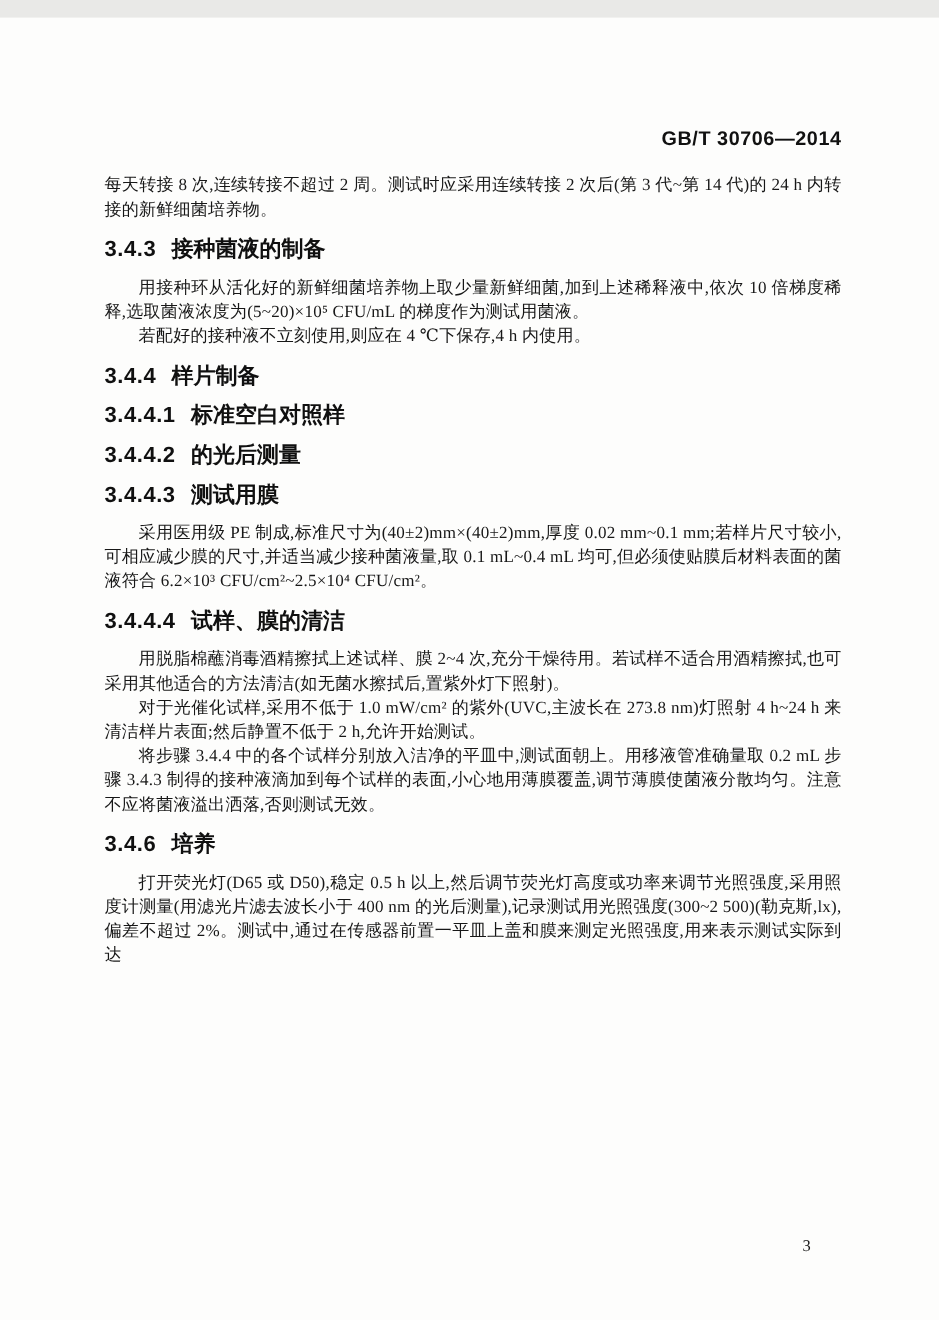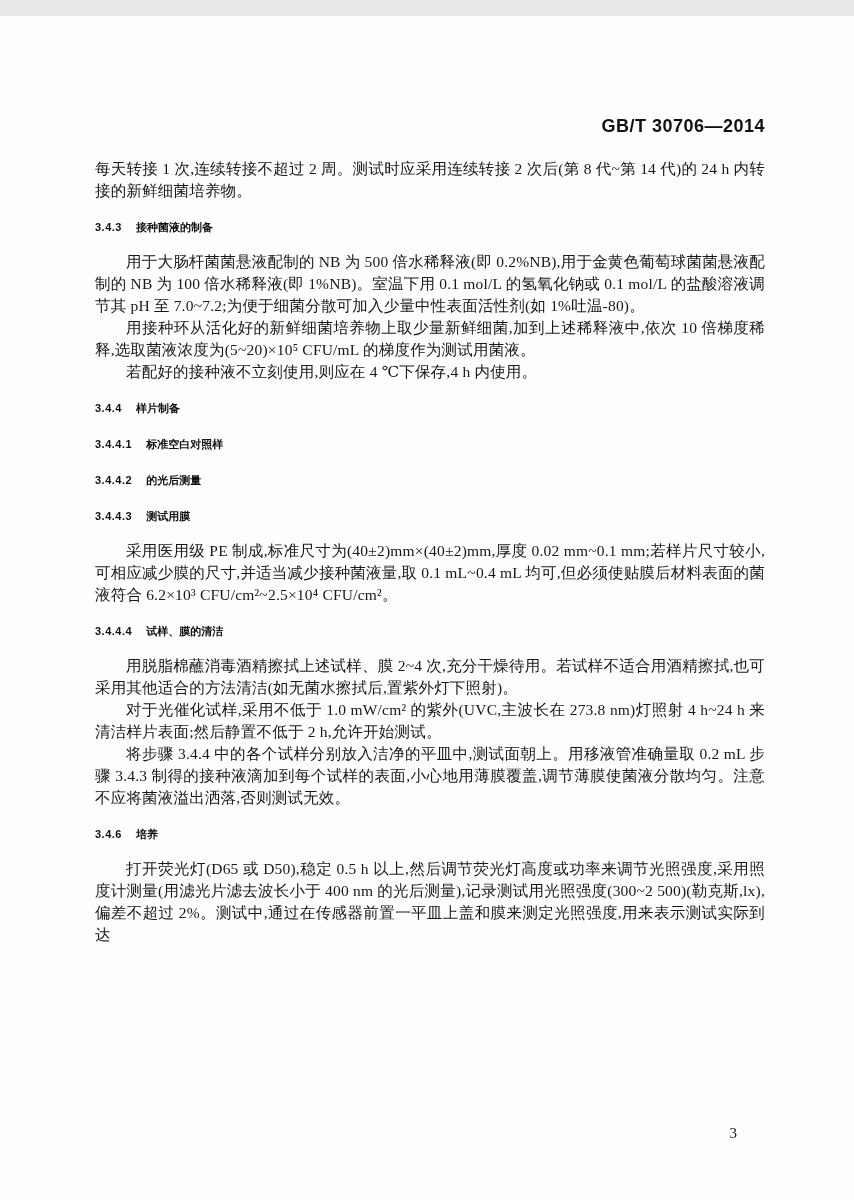--- a/index.html
+++ b/index.html
@@ -37,21 +37,21 @@
     margin: 0;
     font-size: 15.5px;
     line-height: 22px;
     text-align: justify;
     letter-spacing: 0.2px;
   }
   p.para.indent { text-indent: 2em; }
   .h {
     font-family: "Liberation Sans", "DejaVu Sans", sans-serif;
     font-weight: bold;
-    font-size: 11px;
+    font-size: 20px;
     line-height: 22px;
     margin: 14px 0 13px 0;
     color: #101010;
   }
   .h .hnum { margin-right: 14px; letter-spacing: 0.5px; }
   .page-number {
     position: absolute;
     top: 1106px;
     right: 117px;
     font-size: 15px;
@@ -60,27 +60,26 @@
   }
 </style>
 </head>
 <body>
 
 <div class="page">
   <div class="content">
 
     <div class="doc-header">GB/T 30706—2014</div>
 
-    <p class="para">每天转接 1 次,连续转接不超过 2 周。测试时应采用连续转接 2 次后(第 8 代~第 14 代)的 24 h 内转接的新鲜细菌培养物。</p>
+    <p class="para">每天转接 8 次,连续转接不超过 2 周。测试时应采用连续转接 2 次后(第 3 代~第 14 代)的 24 h 内转接的新鲜细菌培养物。</p>
 
     <div class="h">
       <span class="hnum">3.4.3</span><span class="htitle">接种菌液的制备</span>
     </div>
 
-    <p class="para indent">用于大肠杆菌菌悬液配制的 NB 为 500 倍水稀释液(即 0.2%NB),用于金黄色葡萄球菌菌悬液配制的 NB 为 100 倍水稀释液(即 1%NB)。室温下用 0.1 mol/L 的氢氧化钠或 0.1 mol/L 的盐酸溶液调节其 pH 至 7.0~7.2;为便于细菌分散可加入少量中性表面活性剂(如 1%吐温-80)。</p>
     <p class="para indent">用接种环从活化好的新鲜细菌培养物上取少量新鲜细菌,加到上述稀释液中,依次 10 倍梯度稀释,选取菌液浓度为(5~20)×10⁵ CFU/mL 的梯度作为测试用菌液。</p>
     <p class="para indent">若配好的接种液不立刻使用,则应在 4 ℃下保存,4 h 内使用。</p>
 
     <div class="h">
       <span class="hnum">3.4.4</span><span class="htitle">样片制备</span>
     </div>
 
     <div class="h">
       <span class="hnum">3.4.4.1</span><span class="htitle">标准空白对照样</span>
     </div>

